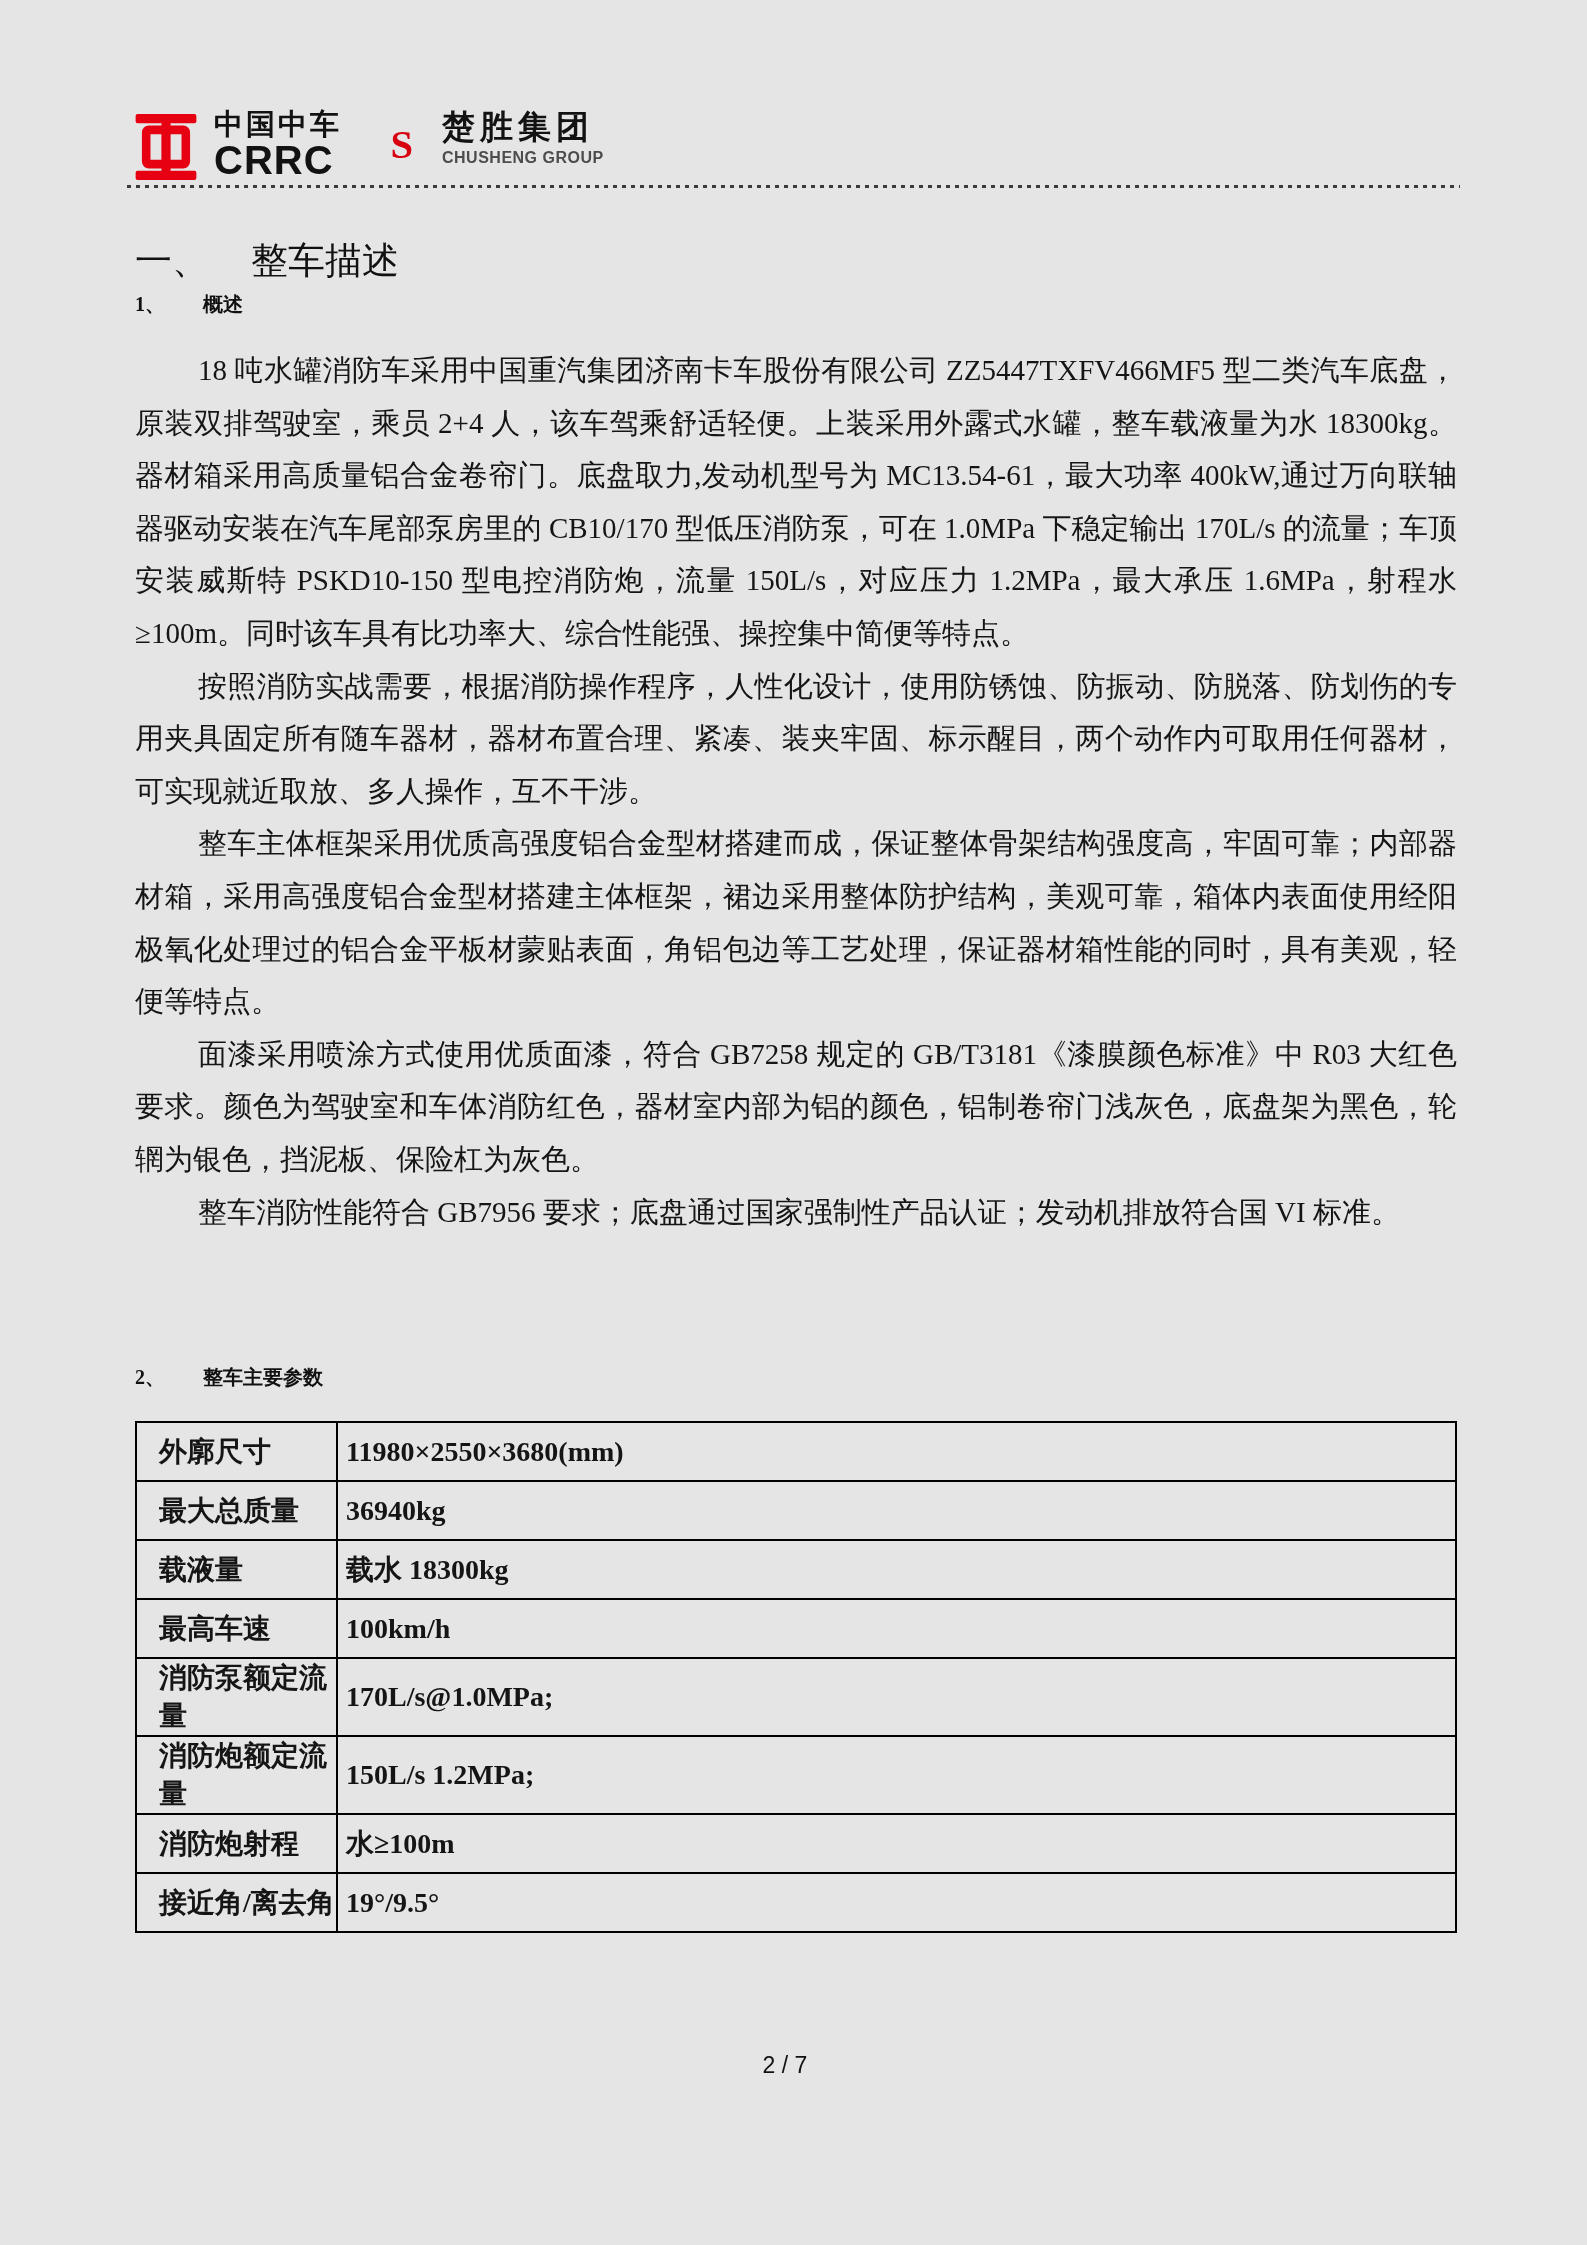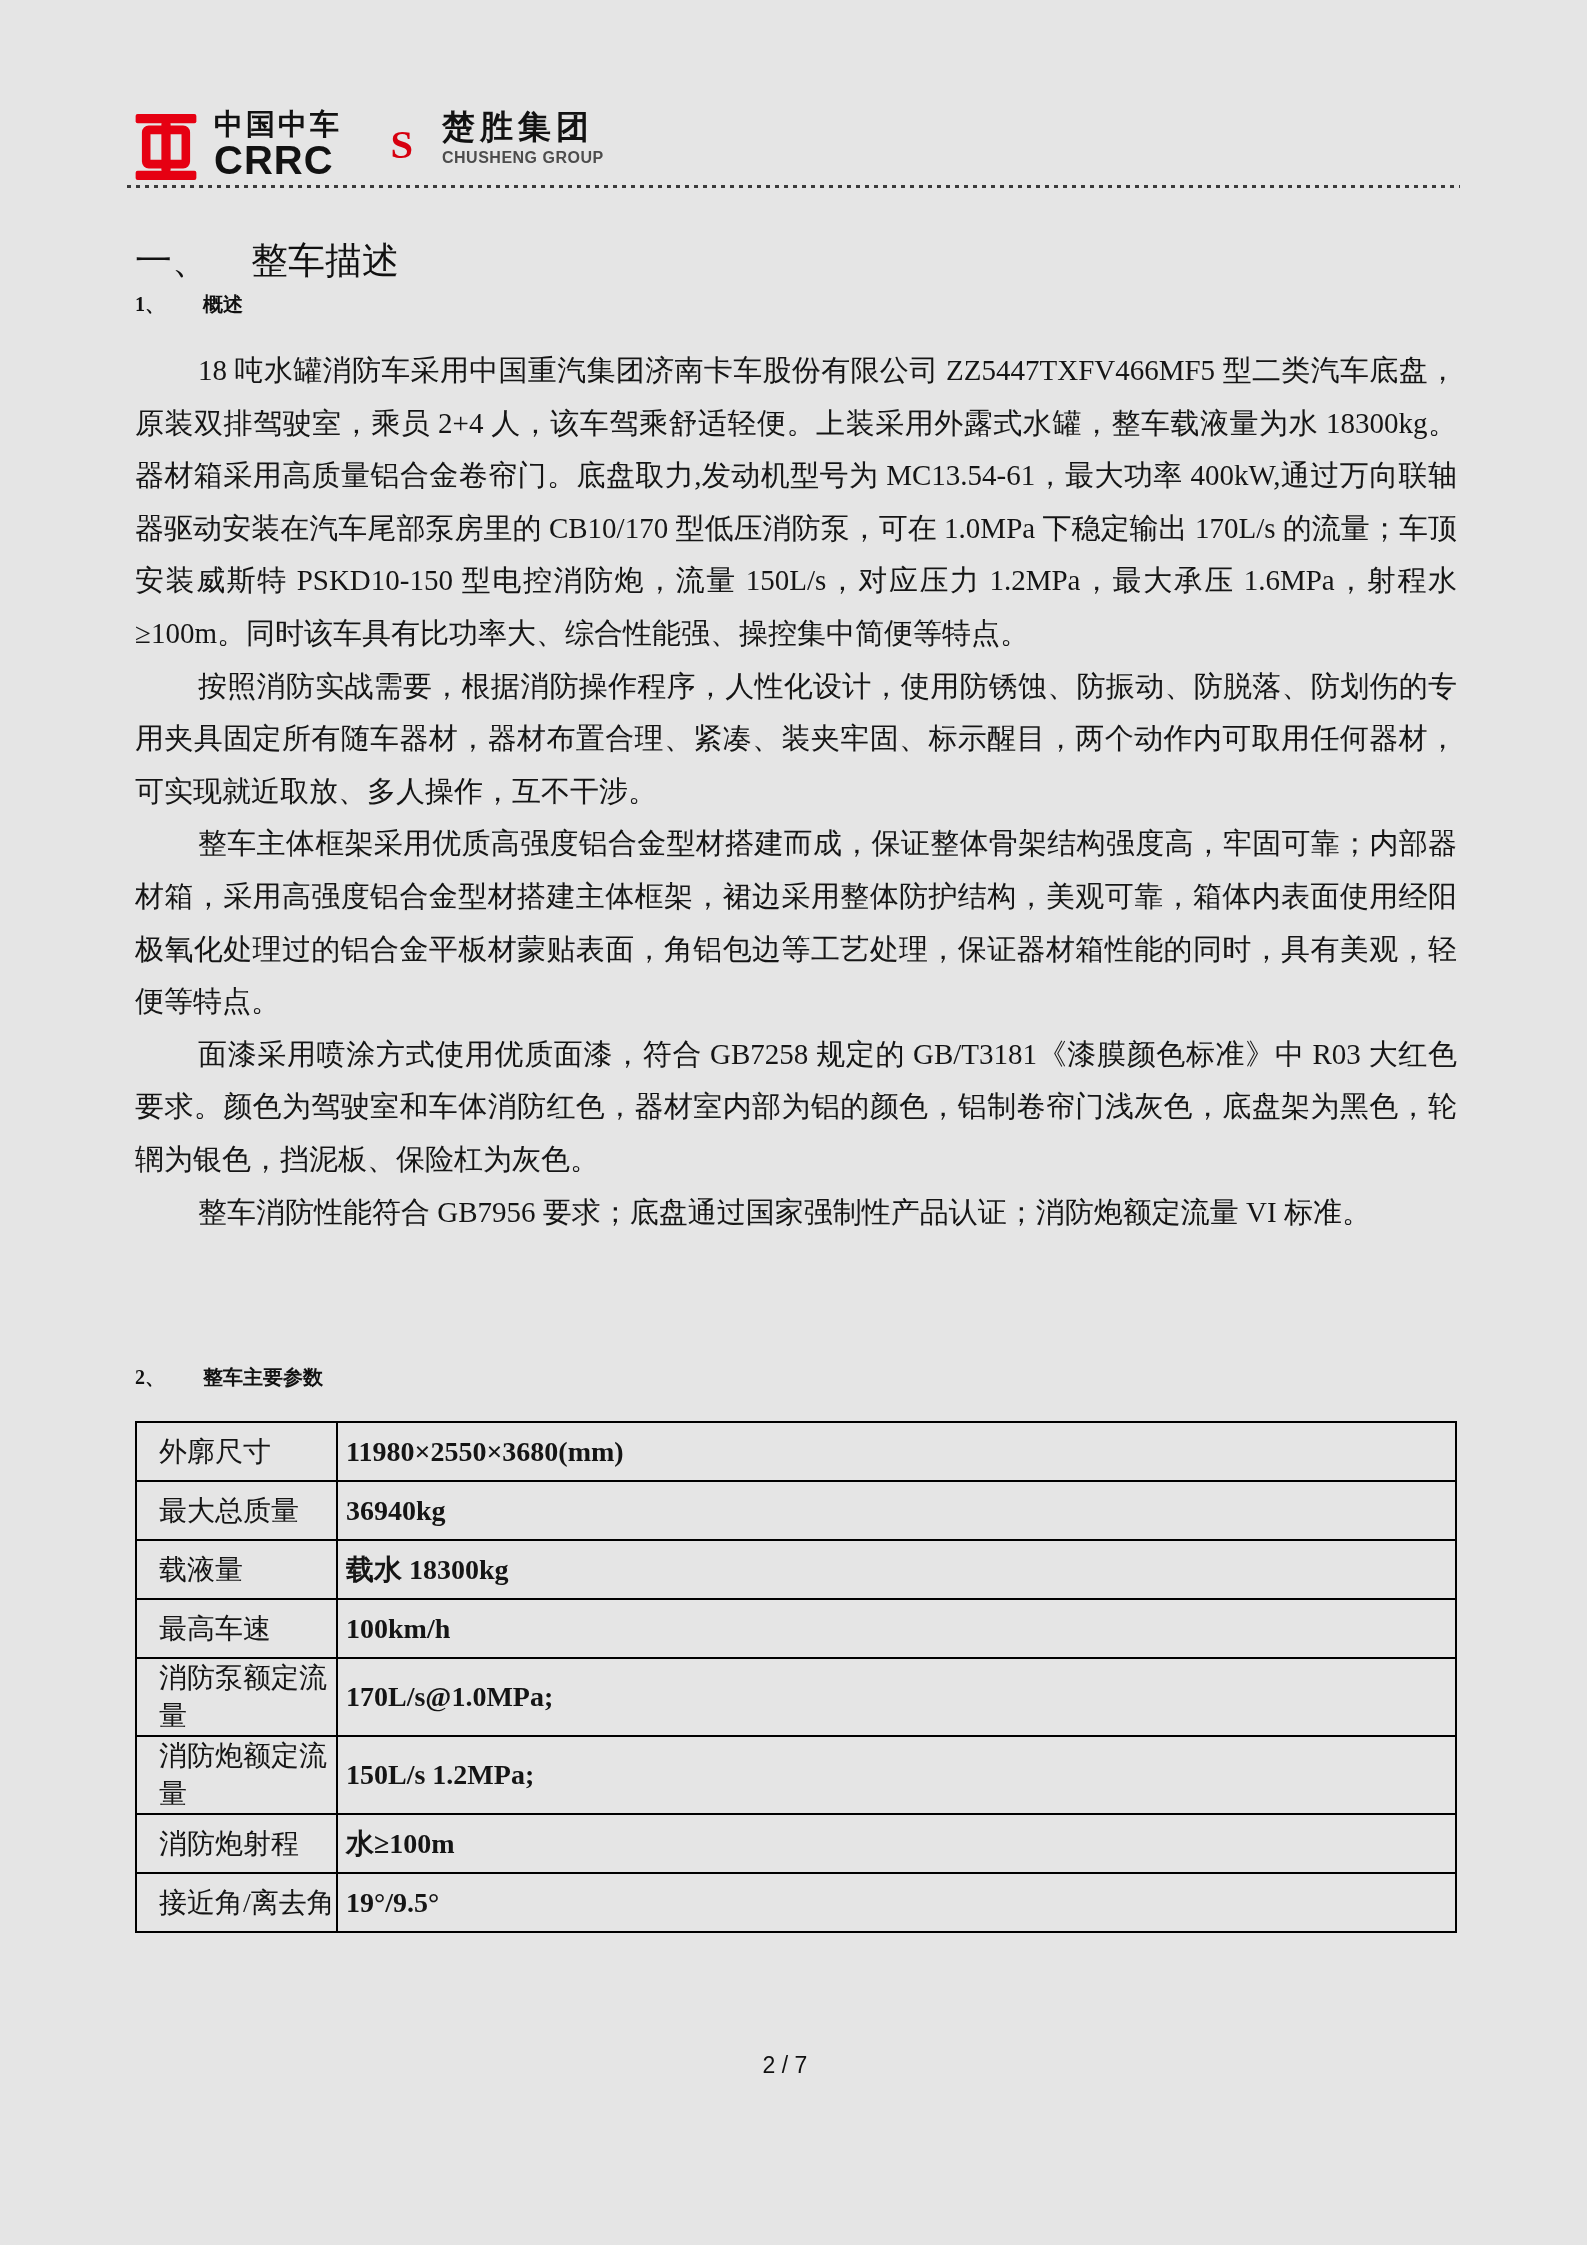--- a/index.html
+++ b/index.html
@@ -46,21 +46,21 @@
     position:absolute;left:135px;top:1421px;width:1322px;
     border-collapse:collapse;table-layout:fixed;
   }
   .params td{
     border:2px solid #000;
     height:57px;
     font-size:28px;color:#151515;
     vertical-align:middle;
     padding:0;
   }
-  .params td.t-label{width:177px;padding-left:22px;}
+  .params td.t-label{width:177px;padding-left:22px;font-weight:bold;}
   .params td.t-value{padding-left:8px;font-weight:bold;}
   
   .footer{
     position:absolute;left:0;top:2052px;width:1570px;text-align:center;
     font-family:"Liberation Sans","DejaVu Sans",sans-serif;
     font-weight:400;font-size:23px;color:#111;
   }
 </style>
 </head>
 <body>
@@ -103,21 +103,21 @@
 
   <div class="h2 h2-overview">
     <span class="num">1、</span><span>概述</span>
   </div>
 
   <div class="bodytext">
       <p>18 吨水罐消防车采用中国重汽集团济南卡车股份有限公司 ZZ5447TXFV466MF5 型二类汽车底盘，原装双排驾驶室，乘员 2+4 人，该车驾乘舒适轻便。上装采用外露式水罐，整车载液量为水 18300kg。器材箱采用高质量铝合金卷帘门。底盘取力,发动机型号为 MC13.54-61，最大功率 400kW,通过万向联轴器驱动安装在汽车尾部泵房里的 CB10/170 型低压消防泵，可在 1.0MPa 下稳定输出 170L/s 的流量；车顶安装威斯特 PSKD10-150 型电控消防炮，流量 150L/s，对应压力 1.2MPa，最大承压 1.6MPa，射程水≥100m。同时该车具有比功率大、综合性能强、操控集中简便等特点。</p>
       <p>按照消防实战需要，根据消防操作程序，人性化设计，使用防锈蚀、防振动、防脱落、防划伤的专用夹具固定所有随车器材，器材布置合理、紧凑、装夹牢固、标示醒目，两个动作内可取用任何器材，可实现就近取放、多人操作，互不干涉。</p>
       <p>整车主体框架采用优质高强度铝合金型材搭建而成，保证整体骨架结构强度高，牢固可靠；内部器材箱，采用高强度铝合金型材搭建主体框架，裙边采用整体防护结构，美观可靠，箱体内表面使用经阳极氧化处理过的铝合金平板材蒙贴表面，角铝包边等工艺处理，保证器材箱性能的同时，具有美观，轻便等特点。</p>
       <p>面漆采用喷涂方式使用优质面漆，符合 GB7258 规定的 GB/T3181《漆膜颜色标准》中 R03 大红色要求。颜色为驾驶室和车体消防红色，器材室内部为铝的颜色，铝制卷帘门浅灰色，底盘架为黑色，轮辋为银色，挡泥板、保险杠为灰色。</p>
-      <p>整车消防性能符合 GB7956 要求；底盘通过国家强制性产品认证；消防炮额定流量 VI 标准。</p>
+      <p>整车消防性能符合 GB7956 要求；底盘通过国家强制性产品认证；发动机排放符合国 VI 标准。</p>
     </div>
 
   <div class="h2 h2-params">
     <span class="num">2、</span><span>整车主要参数</span>
   </div>
 
   <table class="params">
     <tbody>
         <tr>
           <td class="t-label">外廓尺寸</td>

